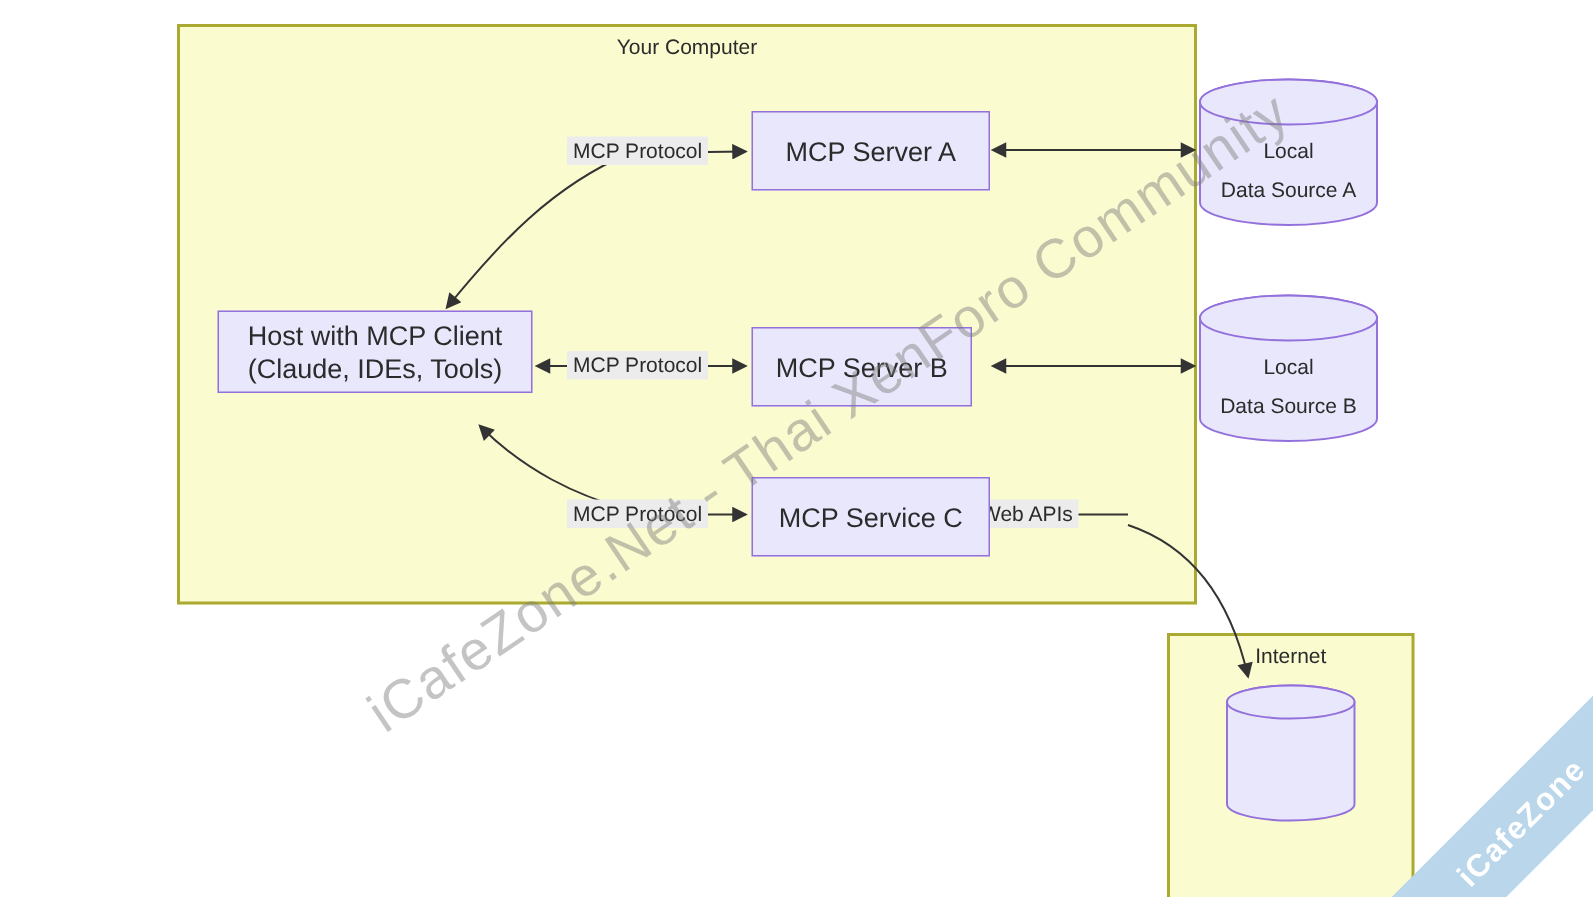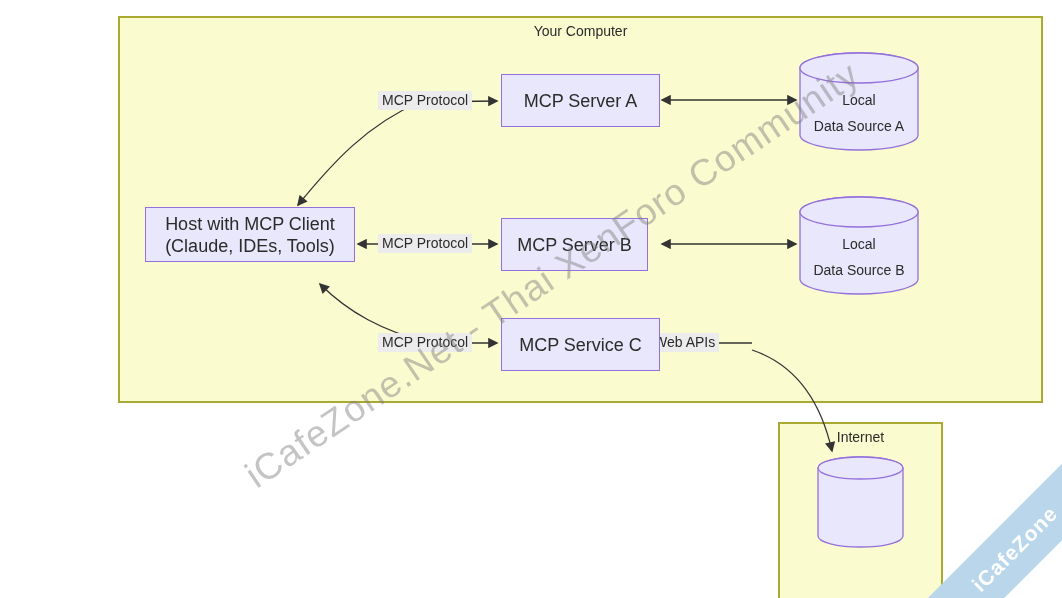--- a/index.html
+++ b/index.html
@@ -60,21 +60,21 @@
     display:flex;align-items:center;justify-content:center;
     font-size:21px;font-weight:bold;letter-spacing:1px;color:#ffffff;
     pointer-events:none;
   }
 </style>
 </head>
 <body>
 
 <div id="stage" style="--container-fill: #fbfbd0; --container-border: #aaaa33; --node-fill: #e8e7fb; --node-border: #9370db; --label-bg: #ececec; --text: #2b2b2b; --line: #333333; --ribbon-bg: #b9d6ea; --watermark-gray: #7d7d7d;">
 
-  <div class="abs container-box" style="left:118px;top:16px;width:925px;height:387px;">
+  <div class="abs container-box" style="left:118px;top:16px;width:680px;height:387px;">
     <div class="container-title">Your Computer</div>
   </div>
 
   <div class="abs container-box" style="left:778px;top:422px;width:165px;height:178px;">
     <div class="container-title">Internet</div>
   </div>
 
   <svg width="1062" height="598">
     <defs>
       <marker id="arr" viewBox="0 0 10 10" refX="8.5" refY="5" markerWidth="9" markerHeight="8" orient="auto-start-reverse">

